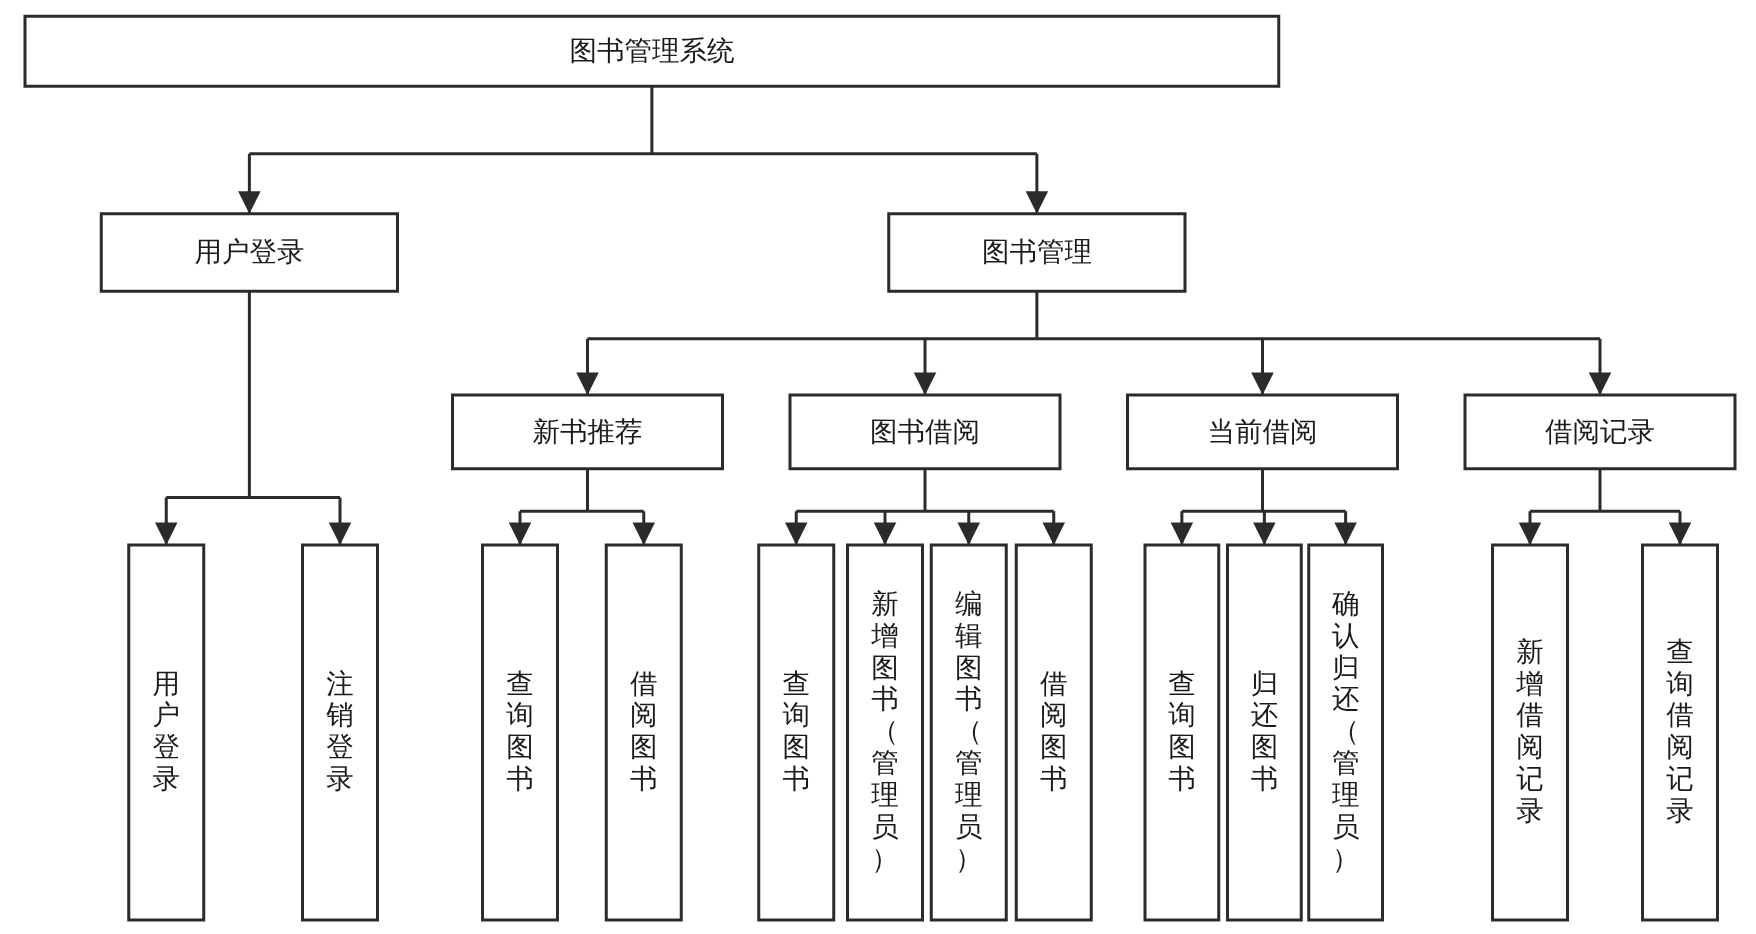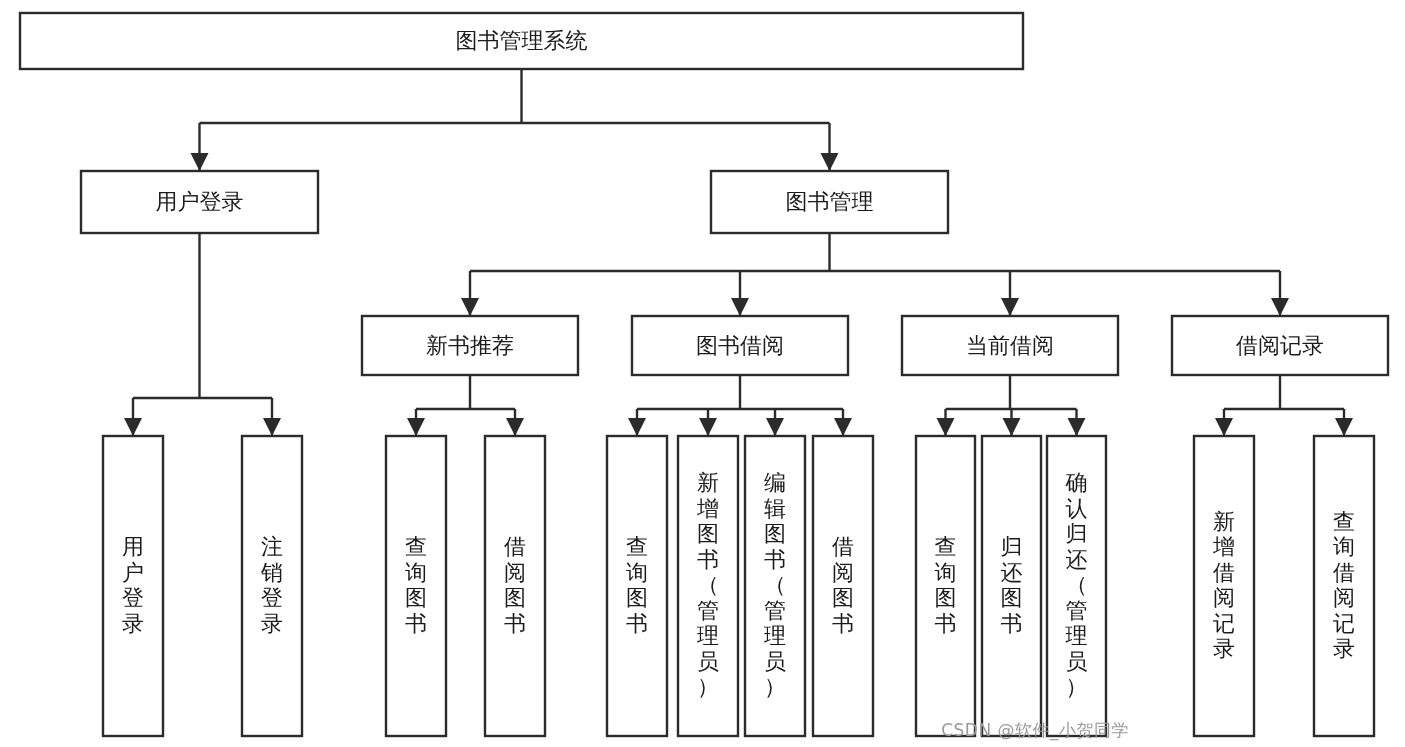--- a/index.html
+++ b/index.html
@@ -205,15 +205,14 @@
           <rect x="1194" y="436" width="60" height="300" class="node-rect"></rect>
           <text x="1224" class="node-label-vert"><tspan x="1224" y="528.5">新</tspan><tspan x="1224" y="554">增</tspan><tspan x="1224" y="579.5">借</tspan><tspan x="1224" y="605">阅</tspan><tspan x="1224" y="630.5">记</tspan><tspan x="1224" y="656">录</tspan></text>
         </g>
         <g>
           <rect x="1314" y="436" width="60" height="300" class="node-rect"></rect>
           <text x="1344" class="node-label-vert"><tspan x="1344" y="528.5">查</tspan><tspan x="1344" y="554">询</tspan><tspan x="1344" y="579.5">借</tspan><tspan x="1344" y="605">阅</tspan><tspan x="1344" y="630.5">记</tspan><tspan x="1344" y="656">录</tspan></text>
         </g>
       </g>
   </svg>
 
-  <div class="watermark">CSDN @软件_小贺同学</div>
 
 </div>
 
 </body></html>

